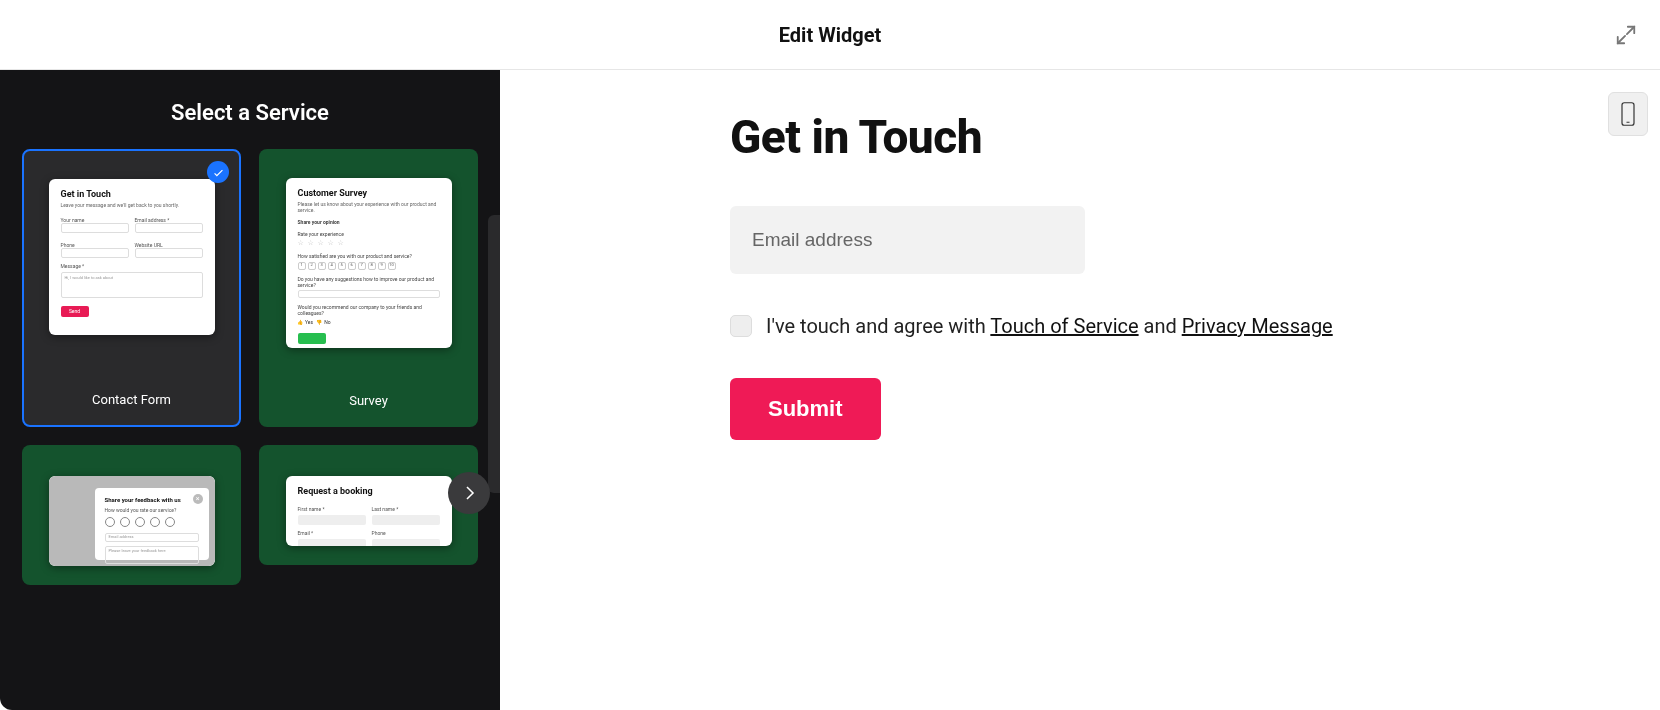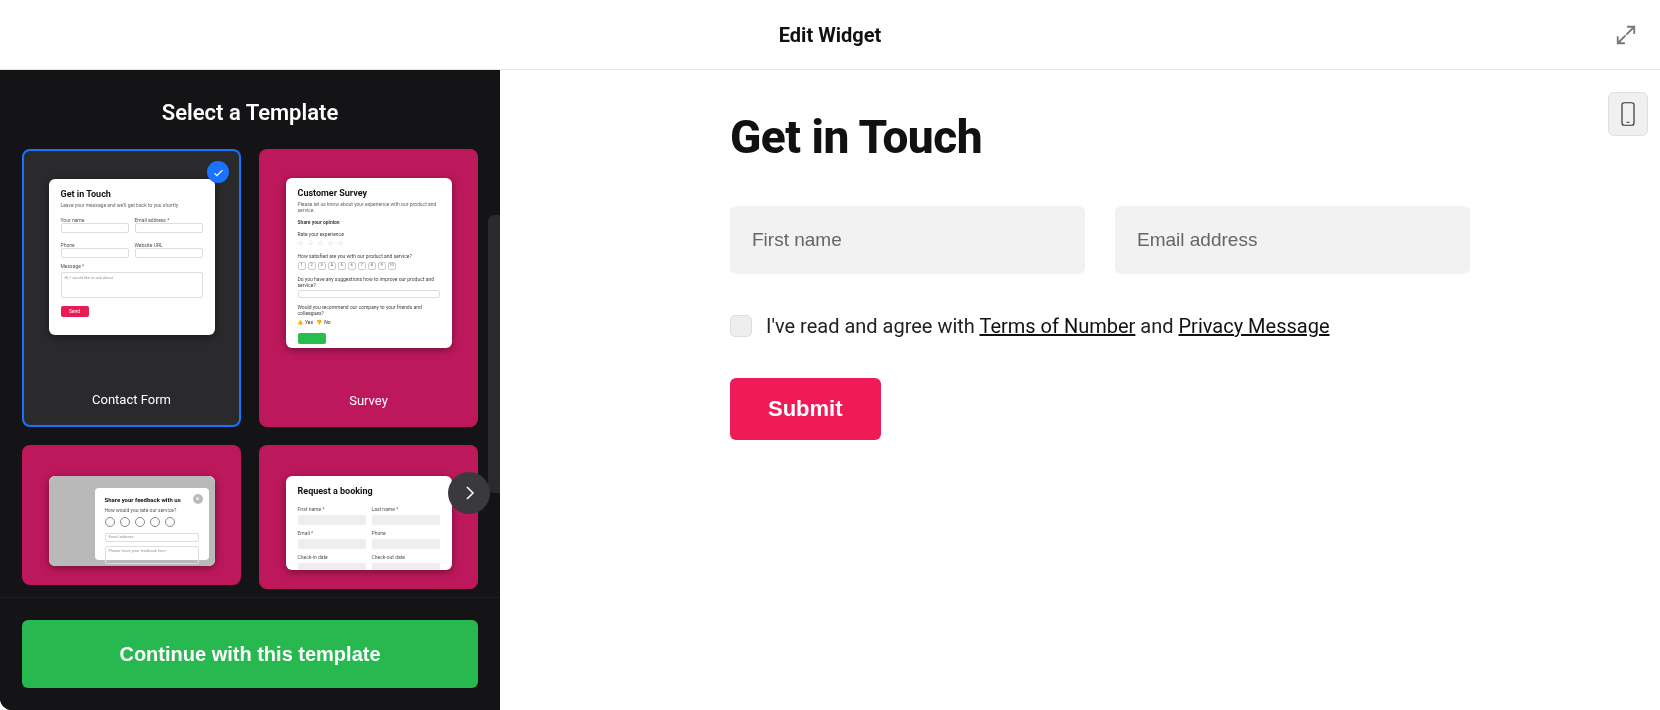--- a/index.html
+++ b/index.html
@@ -13,21 +13,21 @@
   .expand-btn svg { width: 22px; height: 22px; }
 
   
   .main { flex: 1; display: flex; min-height: 0; }
 
   
   .sidebar { width: 500px; background: #141416; color: #fff; display: flex; flex-direction: column; position: relative; }
   .sidebar-scroll { flex: 1; overflow: hidden; padding: 0 22px 0 22px; position: relative; }
   .sidebar-title { text-align: center; font-size: 22px; font-weight: 600; padding: 30px 0 24px; }
   .templates-grid { display: grid; grid-template-columns: 1fr 1fr; gap: 18px; }
-  .template-card { background: #be185d; border-radius: 8px; border: 1px solid transparent; padding: 14px 14px 18px; display:flex; flex-direction:column; align-items:center; cursor:pointer; position:relative; height: 278px; }
+  .template-card { background: #14532d; border-radius: 8px; border: 1px solid transparent; padding: 14px 14px 18px; display:flex; flex-direction:column; align-items:center; cursor:pointer; position:relative; height: 278px; }
   .template-card.selected { border: 2px solid #1a73ff; background:#2a2a2c; }
   .template-card .thumb { width: 166px; height: 156px; background:#fff; border-radius:6px; margin-top:14px; box-shadow: 0 2px 8px rgba(0,0,0,.4); padding:10px 12px; color:#111; font-size:7px; line-height:1.2; overflow:hidden; }
   .template-card .caption { margin-top: auto; font-size:13px; color:#fff; }
   .check-badge { position:absolute; top:10px; right:10px; width:22px; height:22px; border-radius:50%; background:#1a73ff; display:flex; align-items:center; justify-content:center; }
   .check-badge svg { width:13px; height:13px; fill:#fff; }
 
   .tpl-row { display:flex; gap:6px; margin-top:4px; }
   .tpl-field { flex:1; height:10px; border:1px solid #ddd; border-radius:2px; }
   .tpl-label { font-size:5px; color:#555; margin-top:5px; }
   .tpl-heading { font-size:9px; font-weight:700; }
@@ -88,21 +88,21 @@
         <path d="M10 21H3v-7"></path>
         <path d="M3 21l8-8"></path>
     </svg>
   </div>
 </div>
 
 <div class="main">
 
   <div class="sidebar">
     <div class="sidebar-scroll">
-      <div class="sidebar-title">Select a Template</div>
+      <div class="sidebar-title">Select a Service</div>
 
       <div class="templates-grid">
 
         <div class="template-card selected">
           <div class="check-badge">
             <svg viewBox="0 0 24 24">
                 <path d="M9 16.2l-3.5-3.5L4 14.2 9 19.2 20 8.2 18.5 6.7z"></path>
               </svg>
           </div>
           <div class="thumb">
@@ -184,21 +184,21 @@
                   <span></span>
                   <span></span>
                 </div>
               <div class="tpl-field" style="height:9px; margin-top:6px; font-size:4px; padding:1px 3px; color:#999;">Email address</div>
               <div class="tpl-field" style="height:18px; margin-top:4px; font-size:4px; padding:2px 3px; color:#999;">Please leave your feedback here</div>
 
             </div>
           </div>
         </div>
 
-        <div class="template-card" style="height:144px; overflow:hidden;">
+        <div class="template-card" style="height:120px; overflow:hidden;">
           <div class="thumb" style="margin-top:16px; height:110px;">
             <div class="tpl-heading">Request a booking</div>
             <div class="tpl-grayrow" style="margin-top:4px;">
               <div style="flex:1">
                   <div class="tpl-label">First name *</div>
                   <div class="tpl-grayfield"></div>
                 </div>
               <div style="flex:1">
                   <div class="tpl-label">Last name *</div>
                   <div class="tpl-grayfield"></div>
@@ -231,44 +231,40 @@
       </div>
       <div class="edge-peek"></div>
     </div>
 
     <div class="nav-next">
       <svg viewBox="0 0 24 24">
           <path d="M8.6 4.6L10 3.2l8.8 8.8L10 20.8l-1.4-1.4L16 12z"></path>
         </svg>
     </div>
 
-    <div class="sidebar-footer">
-      <button class="continue-btn">Continue with this template</button>
-    </div>
   </div>
 
   <div class="preview">
     <div class="device-toggle">
       <svg viewBox="0 0 24 34">
         <rect x="4" y="2" width="16" height="30" rx="3"></rect>
         <line x1="10" y1="28" x2="14" y2="28"></line>
       </svg>
     </div>
 
     <div class="form-wrap">
       <h1 class="form-title">Get in Touch</h1>
 
       <div class="field-grid">
-        <input class="field" placeholder="First name" style="">
         <input class="field" placeholder="Email address" style="">
       </div>
 
       <div class="consent-row">
         <div class="consent-box"></div>
         <div>
-          <span>I've read and agree with </span><a href="#">Terms of Number</a><span> and </span><a href="#">Privacy Message</a>
+          <span>I've touch and agree with </span><a href="#">Touch of Service</a><span> and </span><a href="#">Privacy Message</a>
         </div>
       </div>
 
       <button class="submit-btn">Submit</button>
     </div>
   </div>
 </div>
 
 </body></html>

